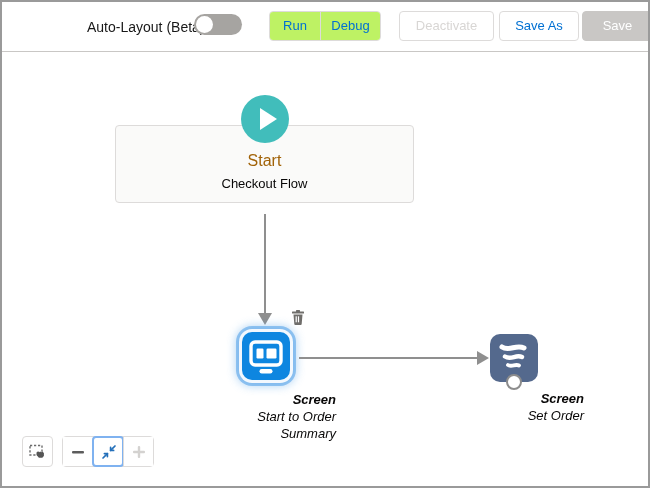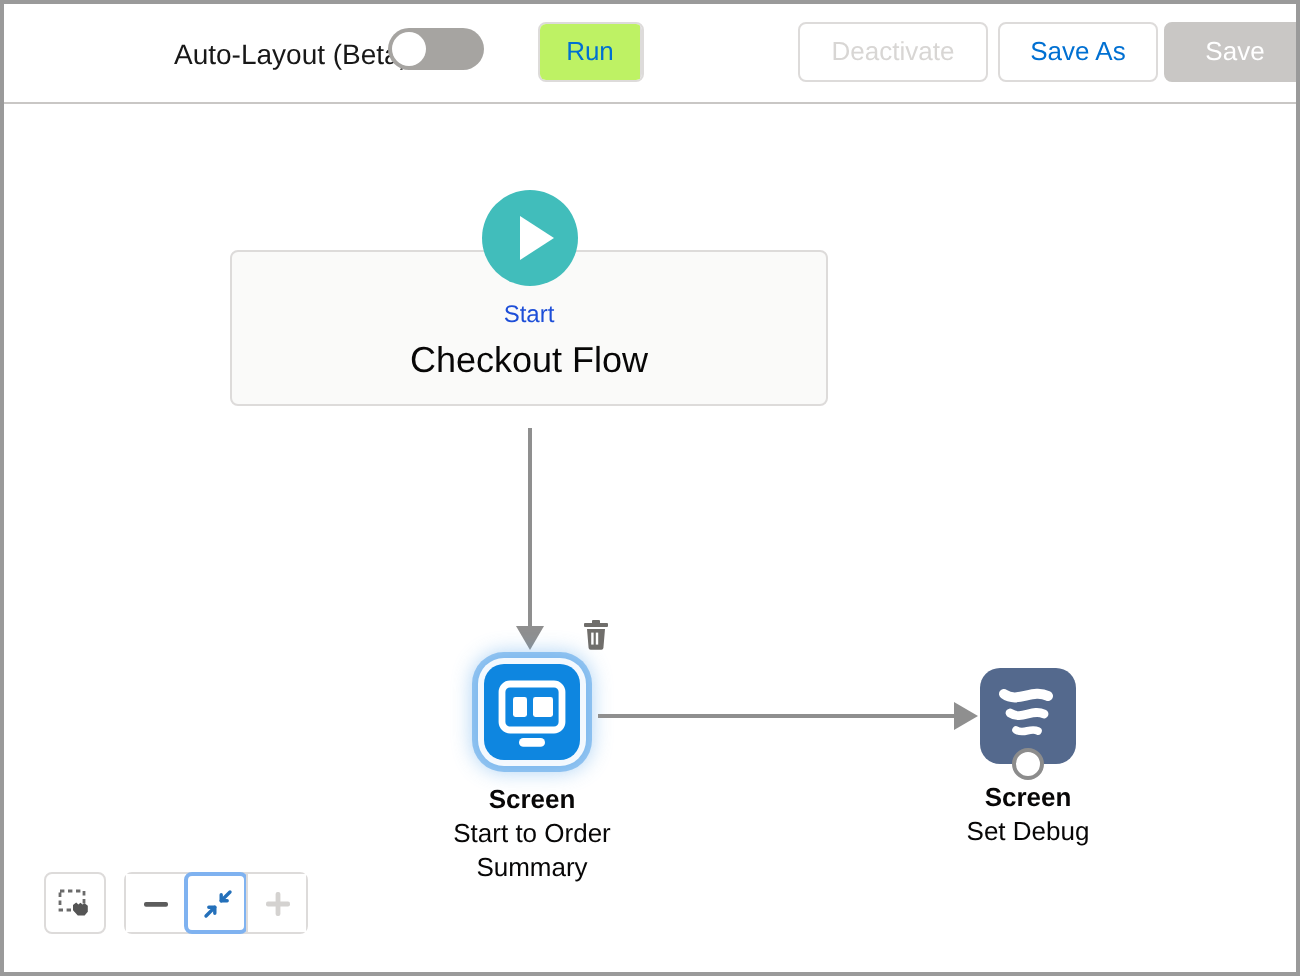--- a/index.html
+++ b/index.html
@@ -49,22 +49,22 @@
   .btn-save       { left:580px; width:71px; background:#c9c7c5; border-color:#c9c7c5; color:#fff; }
   
   .canvas { position:absolute; left:0; top:51px; width:646px; height:433px; background:#fff; }
   
   .start-card {
     position:absolute; left:113px; top:72px; width:299px; height:78px;
     background:#fafaf9; border:1px solid #dddbda; border-radius:4px;
     display:flex; flex-direction:column; align-items:center; justify-content:flex-end;
     padding-bottom:11px; cursor:pointer;
   }
-  .start-title { font-size:12px; color:#1d4ed8; margin-bottom:6px;text-align:center; }
-  .start-sub   { font-size:18px; color:#080707; }
+  .start-title { font-size:16px; color:#a16207; margin-bottom:6px;text-align:center; }
+  .start-sub   { font-size:13px; color:#080707; }
   .start-circle {
     position:absolute; left:239px; top:42px; width:48px; height:48px;
     border-radius:50%; background:#41bdbb; cursor:pointer;
   }
   .play-tri {
     position:absolute; left:19px; top:13px; width:0; height:0;
     border-top:11px solid transparent; border-bottom:11px solid transparent;
     border-left:17px solid #fff;
   }
   
@@ -80,21 +80,21 @@
     border-top:7px solid transparent; border-bottom:7px solid transparent;
     border-left:12px solid #8f8f8f;
   }
   .trash { position:absolute; left:289px; top:257px; width:14px; height:15px; cursor:pointer; }
   
   .screen-node {
     position:absolute; left:240px; top:279px; width:48px; height:48px;
     background:#0e86e0; border-radius:10px; cursor:pointer;
     box-shadow:0 0 0 3px rgba(255,255,255,0.9), 0 0 0 6px rgba(78,159,232,0.55), 0 0 10px 6px rgba(78,159,232,0.45);
   }
-  .node-label { position:absolute; width:140px; text-align:center; color:#080707; }
+  .node-label { position:absolute; width:140px; text-align:right; color:#080707;font-style:italic; }
   .node-label .type { font-size:13px; font-weight:700; line-height:17px; }
   .node-label .desc { font-size:13px; line-height:17px; }
   .screen-label  { left:194px; top:338px; }
   .subflow-label { left:442px; top:337px; }
   
   .subflow-node {
     position:absolute; left:488px; top:281px; width:48px; height:48px;
     background:#54698d; border-radius:10px; cursor:pointer;
   }
   .subflow-port {
@@ -127,20 +127,21 @@
 
   <div class="header">
     <span class="auto-layout-label">Auto-Layout (Beta)</span>
     <div class="toggle">
       <div class="knob"></div>
     </div>
 
     <div class="btn-group">
       <button class="gbtn btn-run">Run</button>
       <div class="sep"></div>
+      <button class="gbtn btn-debug">Debug</button>
     </div>
     <button class="btn btn-deactivate">Deactivate</button>
     <button class="btn btn-saveas">Save As</button>
     <button class="btn btn-save">Save</button>
   </div>
 
   <div class="canvas">
 
     <div class="start-card">
       <div class="start-title">Start</div>
@@ -183,21 +184,21 @@
     <div class="subflow-node">
       <svg width="48" height="48" viewBox="0 0 48 48">
         <path d="M12 13 C 19 18, 26 10, 34 14" fill="none" stroke="#fff" stroke-width="5" stroke-linecap="round"></path>
         <path d="M15 22.5 C 21 26.5, 26 20, 32 23" fill="none" stroke="#fff" stroke-width="4.4" stroke-linecap="round"></path>
         <path d="M18 31 C 22 33.5, 25 29.5, 29 31.5" fill="none" stroke="#fff" stroke-width="3.8" stroke-linecap="round"></path>
       </svg>
     </div>
     <div class="subflow-port"></div>
     <div class="node-label subflow-label">
       <div class="type">Screen</div>
-      <div class="desc">Set Debug</div>
+      <div class="desc">Set Order</div>
     </div>
 
     <div class="select-btn">
       <svg width="17" height="16" viewBox="0 0 17 16">
         <rect x="1" y="1.5" width="12" height="9.5" fill="none" stroke="#6b6b6b" stroke-width="1.4" stroke-dasharray="2.2,1.8"></rect>
         <path d="M7.5 8.5 l1.6-1.2 1.1 1 1-0.9 1.1 0.9 1-0.7 1.6 1.3 v3 l-1.6 1.8 h-3.4 l-2.4-2.6 z" fill="#555"></path>
       </svg>
     </div>
     <div class="zoom-group">
       <button class="zbtn">

